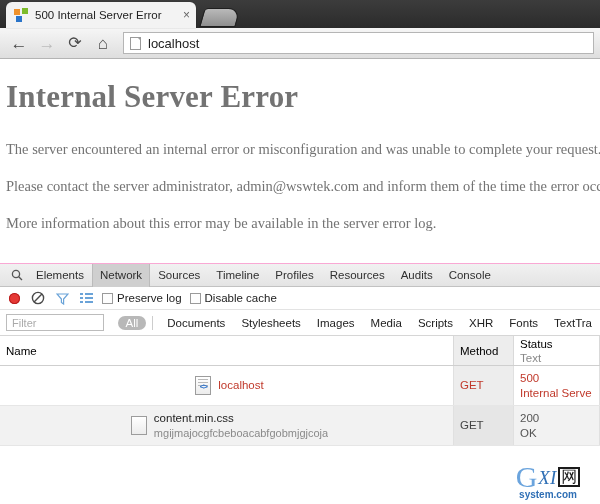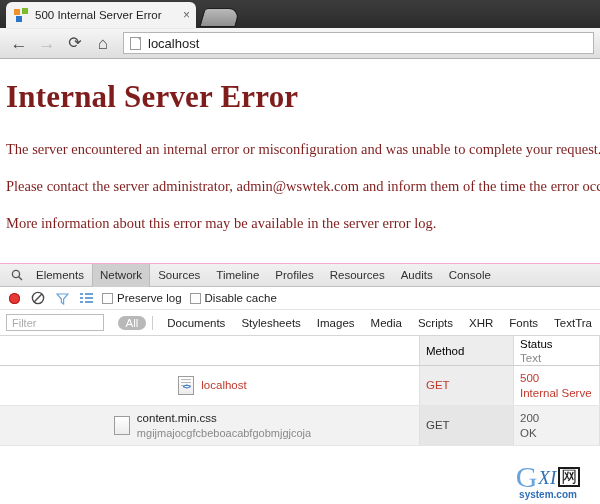--- a/index.html
+++ b/index.html
@@ -97,21 +97,21 @@
     border-color: transparent #9a9a9a transparent transparent;
   }
 
   
   .viewport {
     height: 204px;
     background: #fff;
     overflow: hidden;
     padding: 8px 0 0 6px;
     font-family: "Liberation Serif", serif;
-    color: #7f1d1d;
+    color: #737373;
   }
   .err-h1 {
     font-size: 31px; font-weight: bold; letter-spacing: .2px;
     margin: 12px 0 26px 0; white-space: nowrap;
   }
   .err-p {
     font-size: 14.5px; margin-bottom: 20px; white-space: nowrap;
   }
 
   
@@ -188,21 +188,21 @@
   }
   .th {
     padding: 1px 0 0 6px;
     display: flex; flex-direction: column; justify-content: center;
     line-height: 1.25;
     border-right: 1px solid #d9d9d9;
     overflow: hidden;
   }
   .th .sub { color: #888; }
   .col-name { flex: 1 1 auto; }
-  .col-method { width: 94px; background: #ededed; }
+  .col-method { width: 60px; background: #ededed; }
   .col-status { width: 86px; }
   .trow {
     display: flex; height: 40px;
     border-bottom: 1px solid #e6e6e6;
     font-size: 11.5px; align-items: stretch;
   }
   .trow.alt { background: #f2f2f2; }
   .cell {
     padding: 0 0 0 6px;
     display: flex; flex-direction: column; justify-content: center;
@@ -350,20 +350,21 @@
       <div class="ftype">Scripts</div>
       <div class="ftype">XHR</div>
       <div class="ftype">Fonts</div>
       <div class="ftype">TextTra</div>
     </div>
 
     <div class="dt-table">
 
       <div class="thead">
         <div class="th col-name">
+          <span>Name</span>
         </div>
         <div class="th col-method">
           <span>Method</span>
         </div>
         <div class="th col-status">
           <span>Status</span>
           <span class="sub">Text</span>
         </div>
       </div>
 

